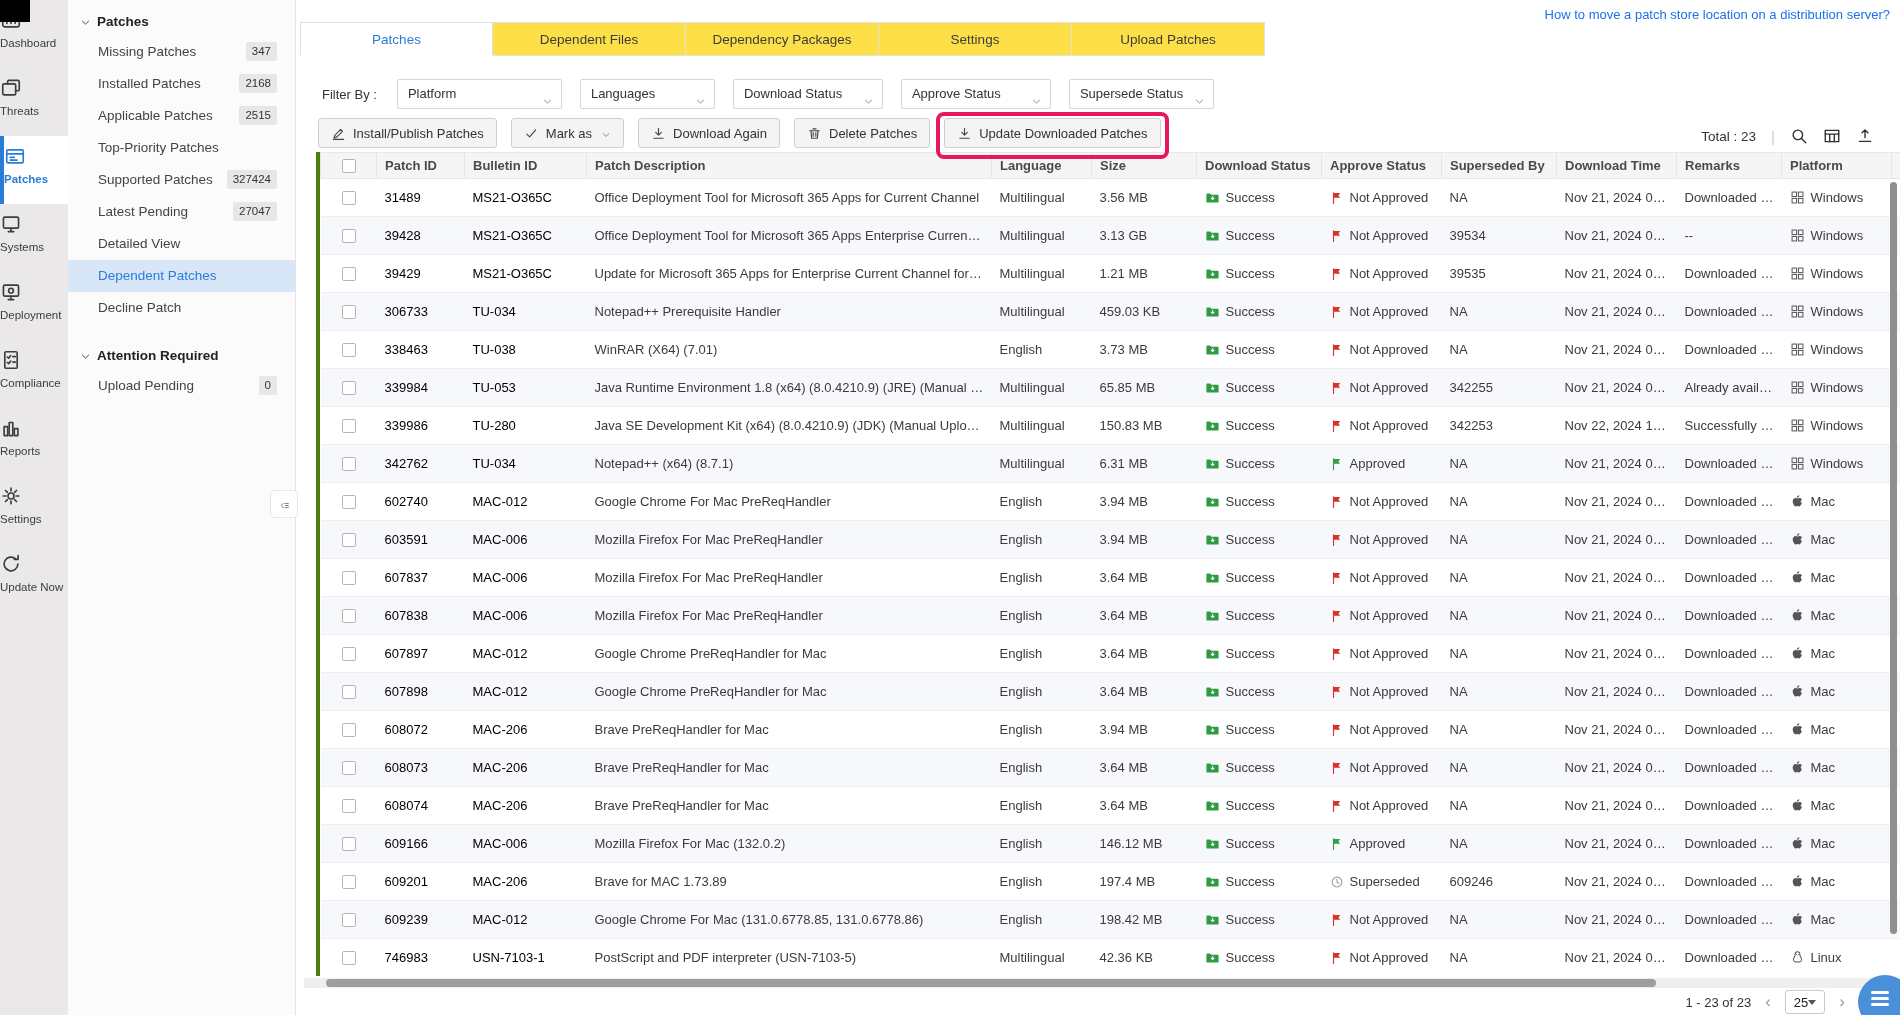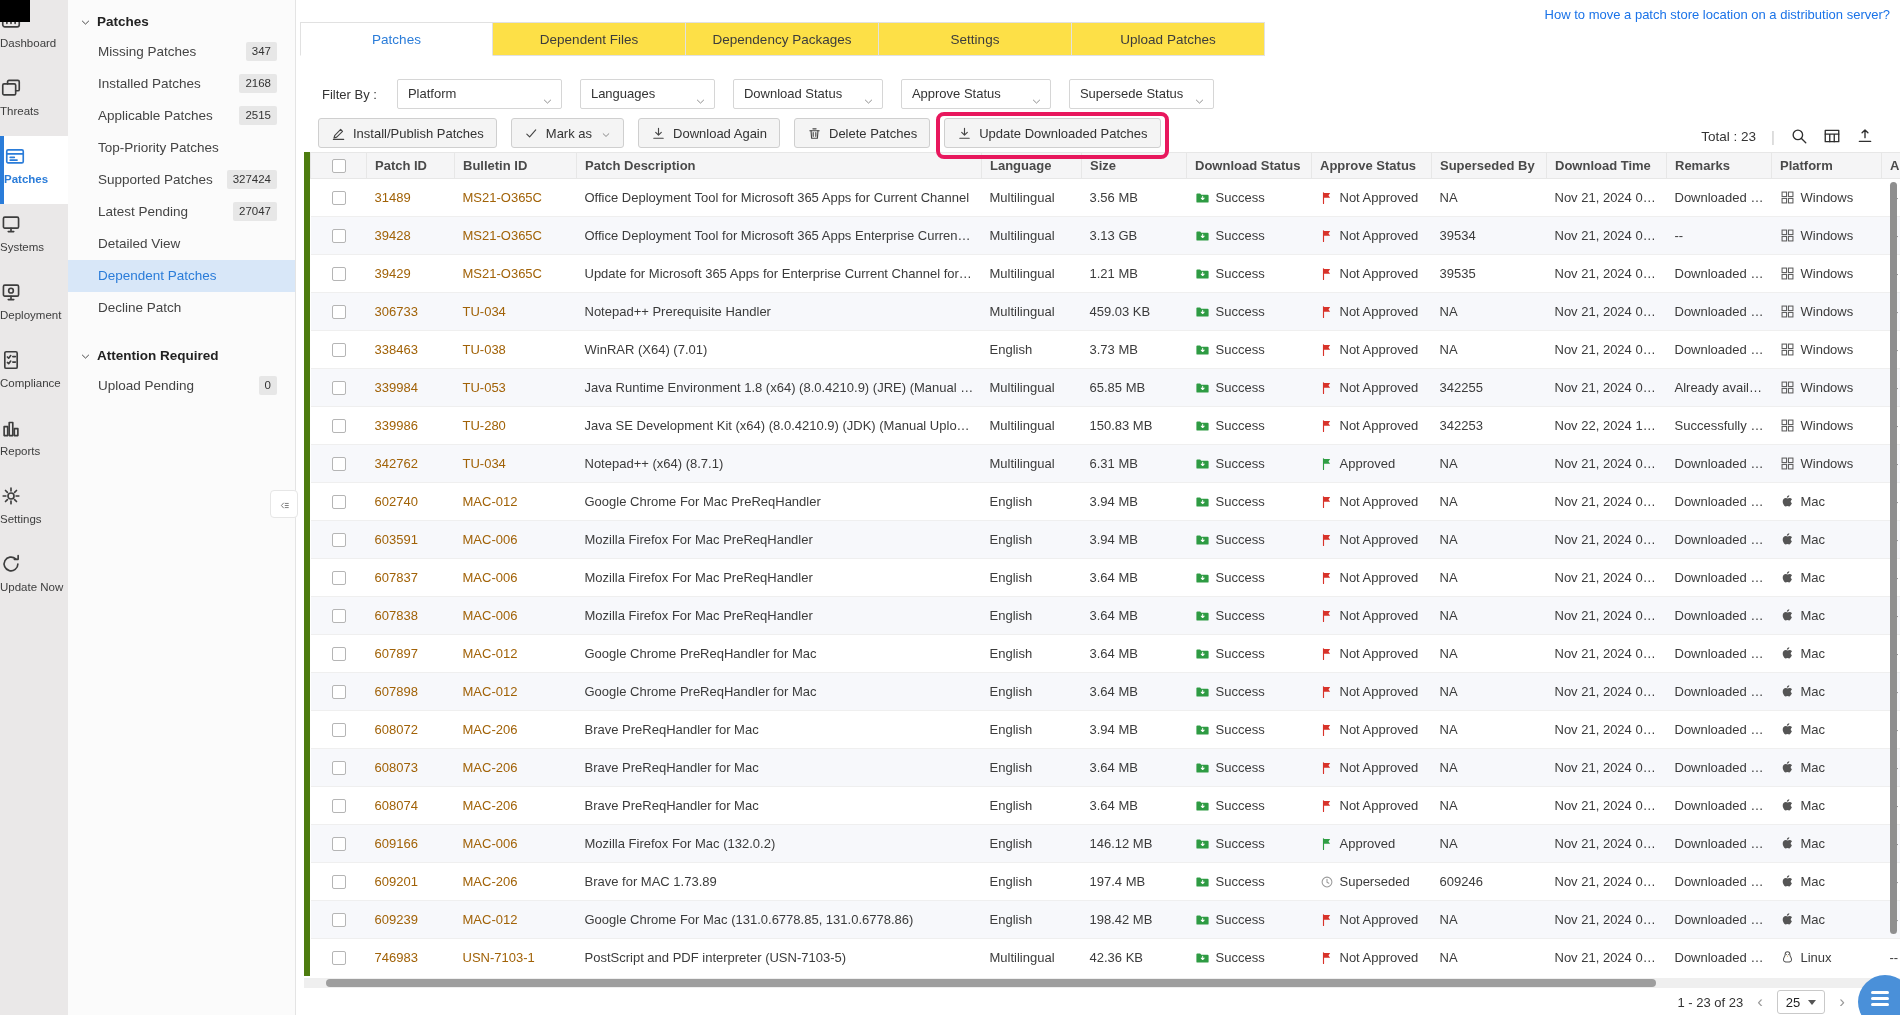--- a/index.html
+++ b/index.html
@@ -47,39 +47,39 @@
   .tbtn .tic { width:15px; height:15px; color:#444; }
   .tbtn .bchev { width:10px; height:10px; color:#666; margin-left:2px; }
   .hl-box { position:absolute; left:-8px; right:-8px; top:-6px; bottom:-11px; border:4px solid #e8175d; border-radius:8px; pointer-events:none; z-index:4; }
 
   .summary { position:absolute; top:123px; right:26px; display:flex; align-items:center; gap:15px; height:26px; }
   .summary .total { font-size:13.5px; color:#333; }
   .summary .sep { color:#ccc; font-size:15px; }
   .sic { width:18px; height:18px; color:#2f2f2f; cursor:pointer; }
 
   
-  .tablewrap { position:absolute; left:8px; top:152px; right:0; height:824px; border-left:6px solid #4d7c0f; overflow:hidden; }
+  .tablewrap { position:absolute; left:20px; top:152px; right:0; height:824px; border-left:4px solid #4d7c0f; overflow:hidden; }
   table { border-collapse:collapse; table-layout:fixed; width:1596px; }
   th { height:26px; background:#f5f5f6; border:1px solid #e7e7e7; border-top:1px solid #e7e7e7; font-size:13px; font-weight:bold; color:#4a4a4a; text-align:left; padding:0 8px; white-space:nowrap; overflow:hidden; }
   td { height:38px; border-bottom:1px solid #efefef; font-size:13px; color:#3b3b3b; padding:0 8px; white-space:nowrap; overflow:hidden; text-overflow:ellipsis; }
   tr.odd td { background:#fff; }
   tr.even td { background:#f7f8fb; }
-  td.link, a.cell-link { color:#a16207; cursor:pointer; text-decoration:none; }
+  td.link, a.cell-link { color:#000000; cursor:pointer; text-decoration:none; }
   .cb { display:inline-block; width:14px; height:14px; border:1px solid #b5b5b5; border-radius:2px; background:#fff; cursor:pointer; vertical-align:middle; }
   .cellic { display:inline-block; width:15px; height:15px; vertical-align:-3px; margin-right:6px; }
   .cellic.small { width:14px; height:14px; }
 
   .vscroll { position:absolute; right:3px; top:182px; width:7px; height:752px; background:#8f8f8f; border-radius:4px; cursor:pointer; }
   .hscroll { position:absolute; left:8px; right:0; top:978px; height:10px; background:#efefef; }
   .hscroll .thumb { position:absolute; left:22px; top:1px; width:1330px; height:8px; background:#9e9e9e; border-radius:4px; cursor:pointer; }
 
   .pagination { position:absolute; top:990px; right:55px; display:flex; align-items:center; gap:14px; }
   .pagination .range { font-size:13px; color:#333;margin-left:34px; }
   .pg-arrow { font-size:17px; color:#9a9a9a; cursor:pointer; line-height:20px; }
-  .pg-size { display:flex; align-items:center; gap:8px; height:24px; padding:0 8px; border:1px solid #c9c9c9; border-radius:3px; background:#fff; font-size:13px; color:#222; cursor:pointer; }
+  .pg-size { display:flex; align-items:center; height:24px; padding:0 8px; border:1px solid #c9c9c9; border-radius:3px; background:#fff; font-size:13px; color:#222; cursor:pointer; }
   .pg-size .tri { width:0; height:0; border-left:4px solid transparent; border-right:4px solid transparent; border-top:5px solid #555; }
 
   .fab { position:absolute; right:-12px; bottom:-14px; width:54px; height:54px; border-radius:50%; background:#4a90d9; z-index:20; cursor:pointer; }
   .fab .bar { position:absolute; left:13px; width:18px; height:2.5px; background:#fff; border-radius:2px; }
   .fab .bar:nth-child(1){ top:16px; } .fab .bar:nth-child(2){ top:22px; } .fab .bar:nth-child(3){ top:28px; }
 </style>
 </head>
 <body>
 
 <div class="app">

